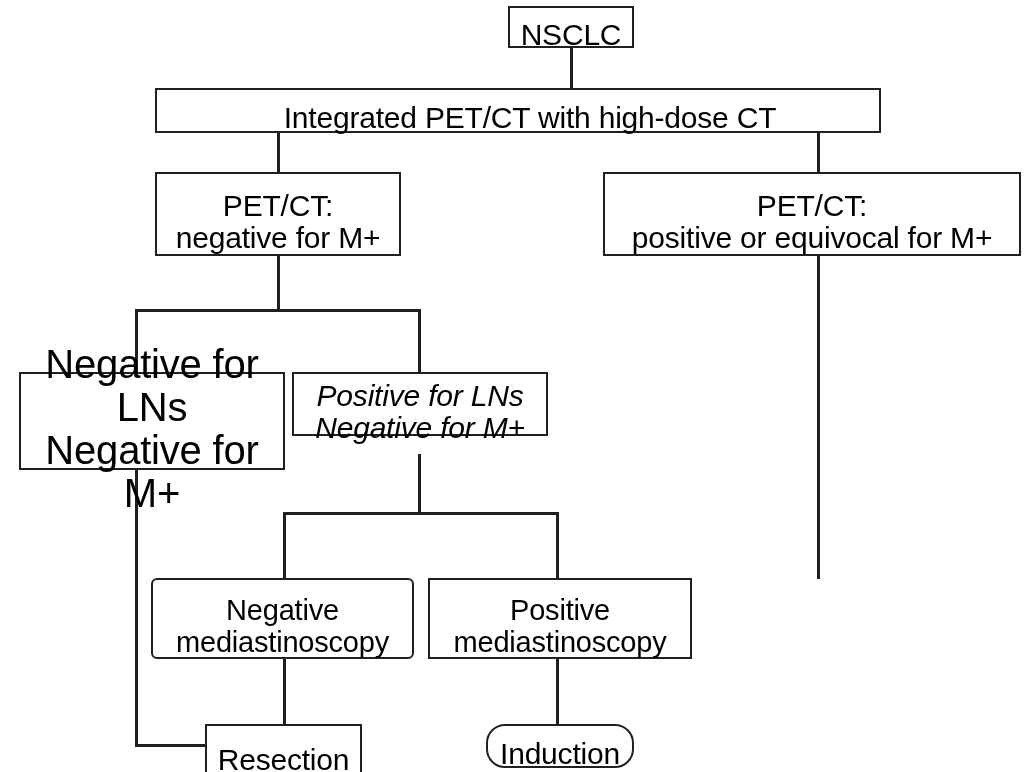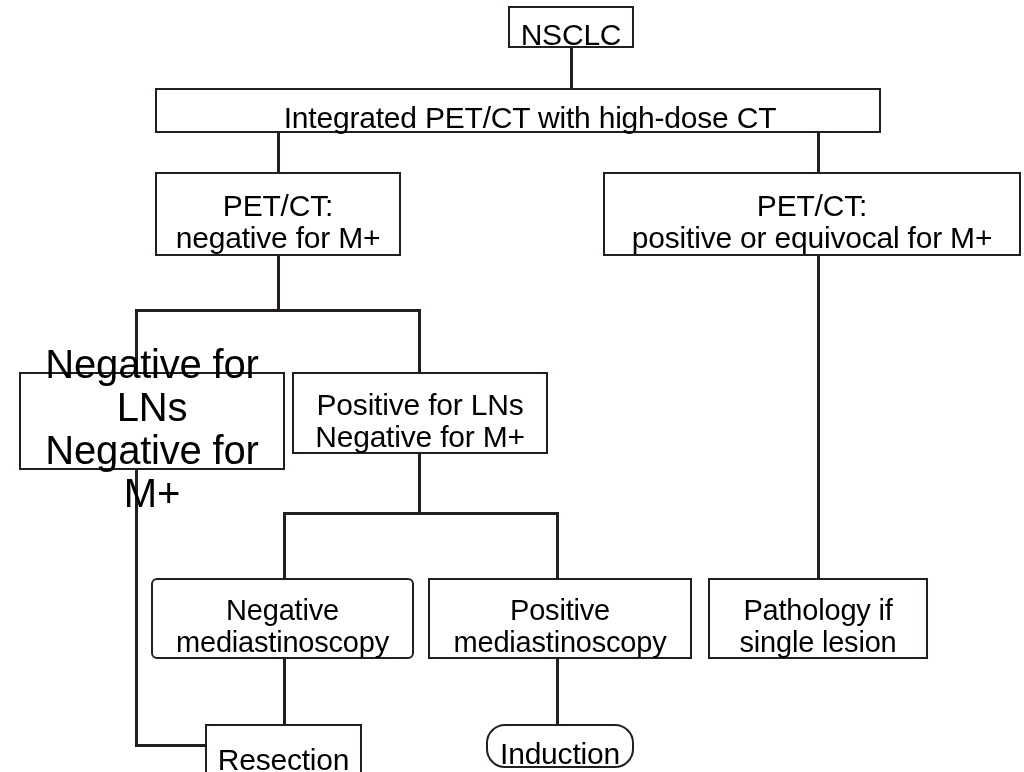--- a/index.html
+++ b/index.html
@@ -92,39 +92,35 @@
   <div class="node" style="left:603px; top:172px; width:418px; height:84px; font-size:30px;">
     <span class="node-label">PET/CT:
 positive or equivocal for M+</span>
   </div>
 
   <div class="node" style="left:19px; top:372px; width:266px; height:98px; font-size:40px;">
     <span class="node-label">Negative for LNs
 Negative for M+</span>
   </div>
 
-  <div class="node" style="left:292px; top:372px; width:256px; height:82px; font-size:30px;">
+  <div class="node" style="left:292px; top:372px; width:256px; height:64px; font-size:30px;font-style:italic;">
     <span class="node-label">Positive for LNs
 Negative for M+</span>
   </div>
 
   <div class="node" style="left:151px; top:578px; width:263px; height:81px; font-size:29px;border-radius:6px;">
     <span class="node-label">Negative
 mediastinoscopy</span>
   </div>
 
   <div class="node" style="left:428px; top:578px; width:264px; height:81px; font-size:29px;">
     <span class="node-label">Positive
 mediastinoscopy</span>
   </div>
 
-  <div class="node" style="left:708px; top:578px; width:220px; height:81px; font-size:29px;">
-    <span class="node-label">Pathology if
-single lesion</span>
-  </div>
 
   <div class="node" style="left:205px; top:724px; width:157px; height:56px; font-size:30px;justify-content:flex-end;">
     <span class="node-label">Resection</span>
   </div>
 
   <div class="node" style="left:486px; top:724px; width:148px; height:44px; font-size:30px;border-radius:19px;">
     <span class="node-label">Induction</span>
   </div>
 
 </div>

